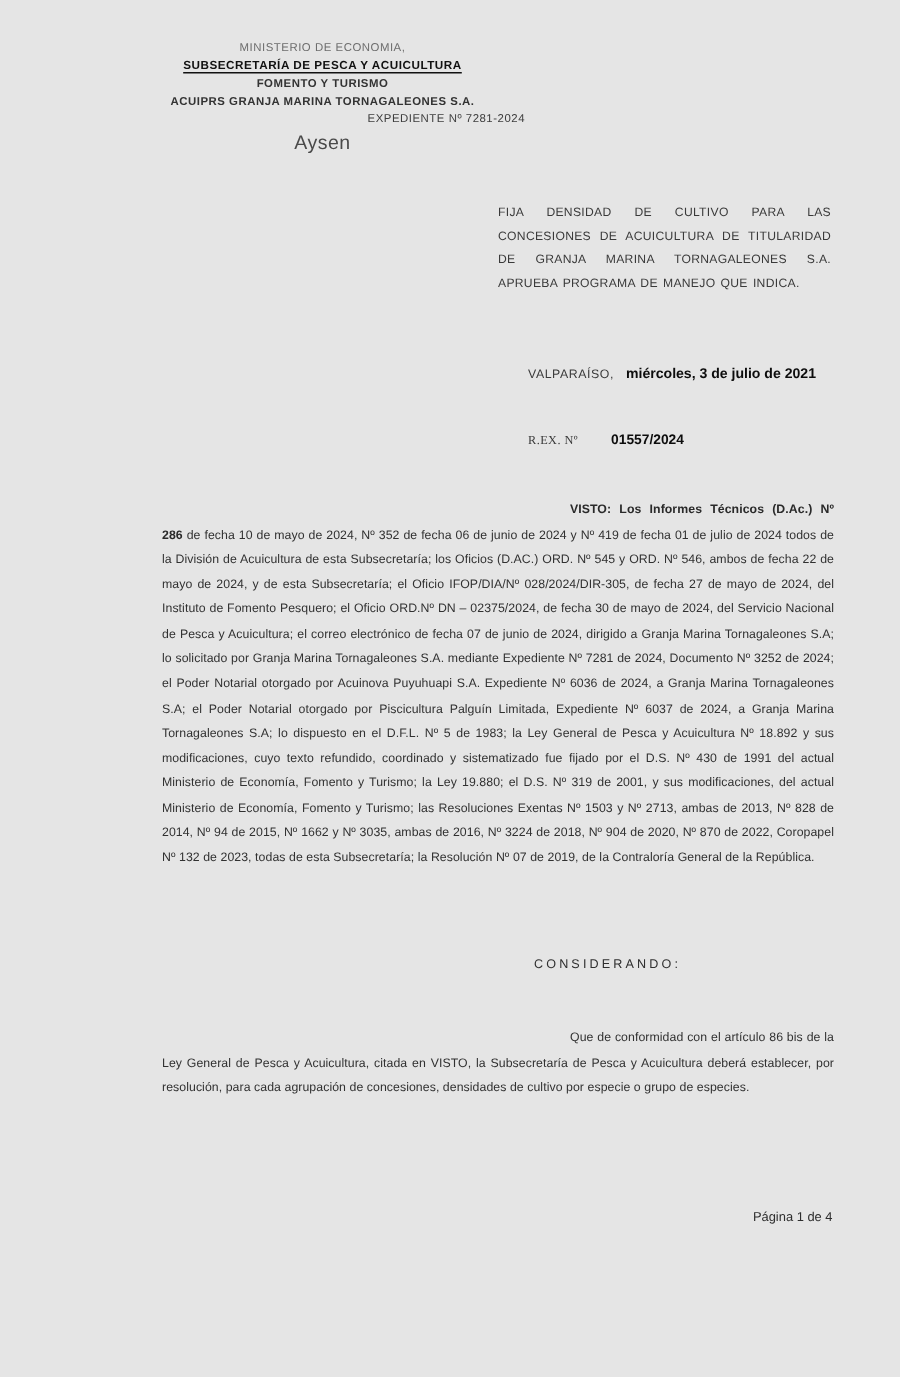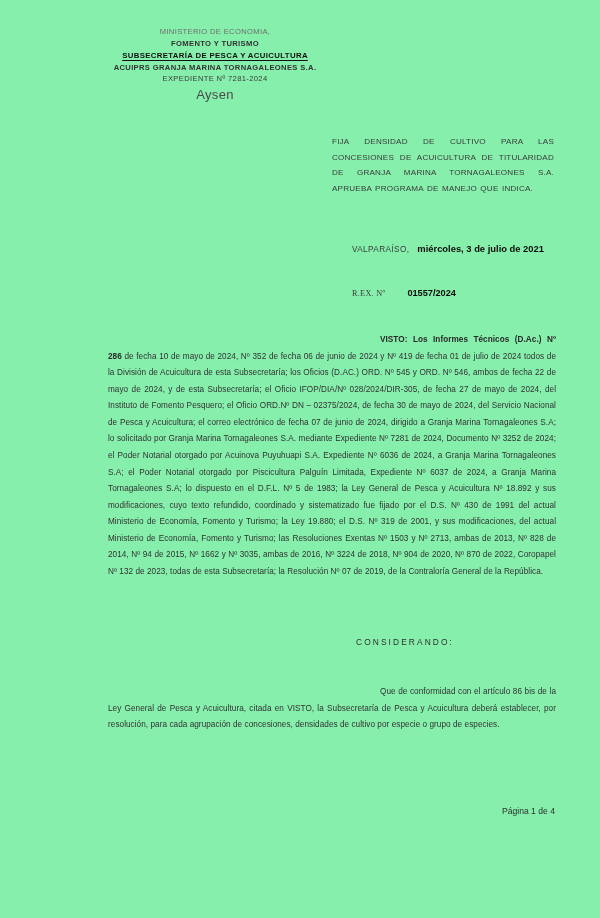--- a/index.html
+++ b/index.html
@@ -12,21 +12,21 @@
     height: 918px;
     font-family: "Liberation Sans", sans-serif;
     color: #1a1a1a;
     position: relative;
     overflow: hidden;
   }
 
   .page {
     position: absolute;
     inset: 0;
-    background: #86efac;
+    background: #e5e5e5;
   }
 
   
   .letterhead {
     position: absolute;
     left: 80px;
     top: 26px;
     width: 270px;
     text-align: center;
     line-height: 1.55;
@@ -43,21 +43,21 @@
     font-weight: 700;
     text-decoration: underline;
     text-underline-offset: 1.5px;
     font-size: 7.8px;
   }
   .lh-line.sub {
     color: #333;
     font-weight: 600;
     font-size: 7.6px;
   }
-  .lh-line.exp { color: #3c3c3c; font-size: 7.6px; }
+  .lh-line.exp { color: #3c3c3c; font-size: 7.6px; text-align: right; }
   .lh-line.region { color: #4a4a4a; font-size: 13px; }
 
   
   .subject {
     position: absolute;
     left: 332px;
     top: 134px;
     width: 222px;
     font-size: 8.1px;
     line-height: 1.92;
@@ -160,22 +160,22 @@
     white-space: nowrap;
   }
 </style>
 </head>
 <body>
 
 <div class="page">
 
   <div class="letterhead">
     <div class="lh-line faded">MINISTERIO DE ECONOMIA,</div>
+    <div class="lh-line strong">SUBSECRETARÍA DE PESCA Y ACUICULTURA</div>
     <div class="lh-line sub">FOMENTO Y TURISMO</div>
-    <div class="lh-line strong">SUBSECRETARÍA DE PESCA Y ACUICULTURA</div>
     <div class="lh-line sub">ACUIPRS GRANJA MARINA TORNAGALEONES S.A.</div>
     <div class="lh-line exp">EXPEDIENTE Nº 7281-2024</div>
     <div class="lh-line region">Aysen</div>
   </div>
 
   <div class="subject">FIJA DENSIDAD DE CULTIVO PARA LAS CONCESIONES DE ACUICULTURA DE TITULARIDAD DE GRANJA MARINA TORNAGALEONES S.A. APRUEBA PROGRAMA DE MANEJO QUE INDICA.</div>
 
   <div class="placedate">
     <span class="city">VALPARAÍSO,</span><span class="date">miércoles, 3 de julio de 2021</span>
   </div>

